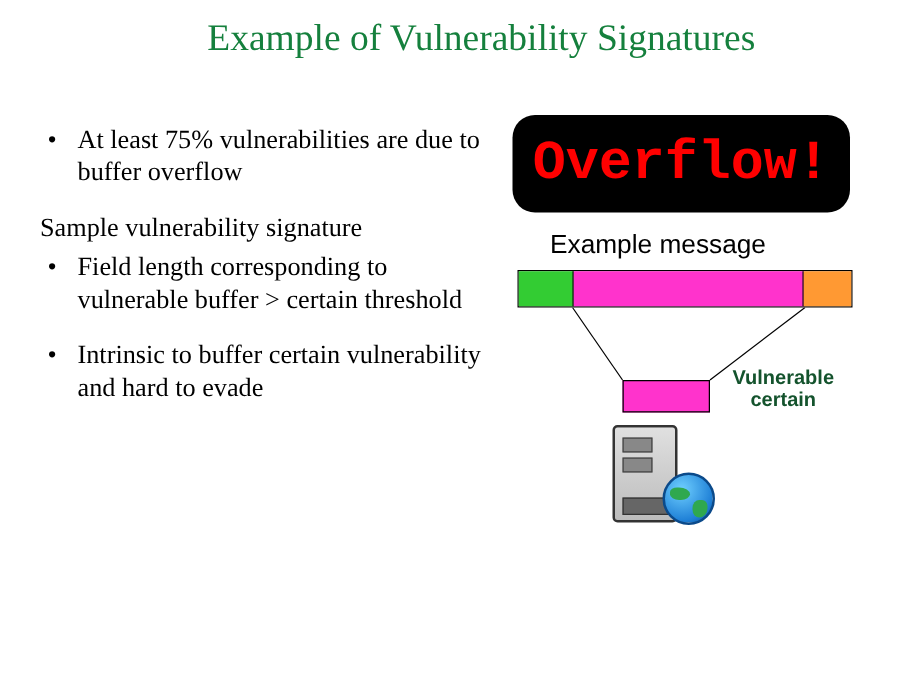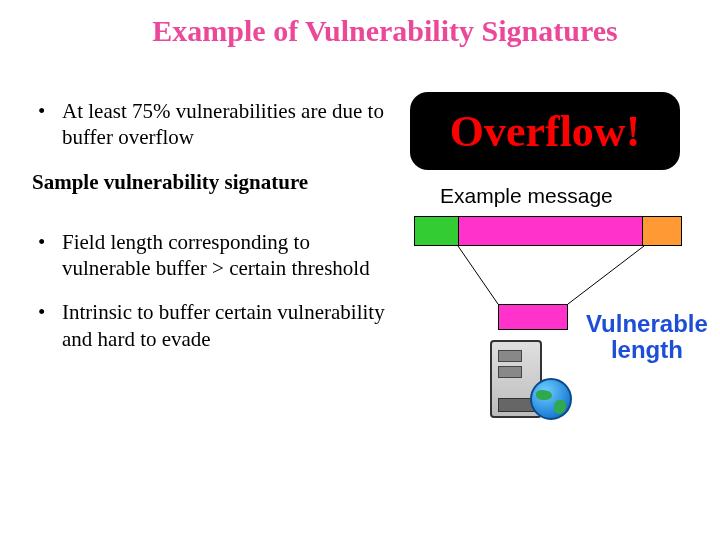--- a/index.html
+++ b/index.html
@@ -5,25 +5,25 @@
   * { margin: 0; padding: 0; box-sizing: border-box; }
   body {
     width: 720px;
     height: 540px;
     background: #ffffff;
     font-family: "Comic Sans MS", "Comic Sans", cursive;
     position: relative;
     overflow: hidden;
   }
   .title {
-    color: #ec4899;
+    color: #15803d;
     font-size: 30px;
     text-align: center;
     padding: 14px 20px 0 70px;
-    font-weight: bold;
+    font-weight: normal;
   }
   .columns {
     display: flex;
     flex-direction: row;
     margin-top: 50px;
   }
   .left {
     width: 390px;
     padding-left: 32px;
     color: #000;
@@ -37,43 +37,42 @@
   .bullet .dot {
     width: 30px;
     flex-shrink: 0;
     text-align: left;
     padding-left: 6px;
   }
   .bullet .txt {
     flex: 1;
   }
   .subhead {
-    margin-bottom: 34px;
+    margin-bottom: 5px;
     margin-left: 0;
-    font-weight: bold;
   }
   .right {
     flex: 1;
     position: relative;
     padding-left: 10px;
   }
   .overflow-box {
     position: absolute;
     left: 20px;
     top: -6px;
     width: 270px;
     height: 78px;
     background: #000;
     border-radius: 18px;
     display: flex;
     align-items: center;
     justify-content: center;
   }
   .overflow-text {
-    font-family: Liberation Serif, serif;
+    font-family: Liberation Mono, monospace;
     font-weight: bold;
     font-size: 44px;
     color: #ff0000;
   }
   .proto-label {
     position: absolute;
     left: 50px;
     top: 86px;
     font-family: Arial, Helvetica, sans-serif;
     font-size: 21px;
@@ -105,26 +104,25 @@
     width: 70px;
     height: 26px;
     background: #ff33cc;
     border: 1px solid #000;
   }
   .vbuf-label {
     position: absolute;
     left: 196px;
     top: 196px;
     font-family: Arial, Helvetica, sans-serif;
-    font-size: 24px;
-    color: #1d4ed8;
+    font-size: 16px;
+    color: #14532d;
     font-weight: bold;
     line-height: 1.1;
     text-align: center;
-    margin-top: 17px;
   }
   .server {
     position: absolute;
     left: 100px;
     top: 236px;
     width: 90px;
     height: 90px;
   }
   .tower {
     position: absolute;
@@ -215,21 +213,21 @@
 
     <svg class="lines" viewBox="0 0 268 70" preserveAspectRatio="none">
       <line x1="44" y1="0" x2="84" y2="58" stroke="#000" stroke-width="1"></line>
       <line x1="230" y1="0" x2="154" y2="58" stroke="#000" stroke-width="1"></line>
     </svg>
 
     <div class="vbuf-bar"></div>
 
     <div class="vbuf-label">
       <div>Vulnerable</div>
-      <div>length</div>
+      <div>certain</div>
     </div>
 
     <div class="server">
       <div class="tower">
           <div class="slot"></div>
         </div>
       <div class="globe"></div>
     </div>
 
   </div>

